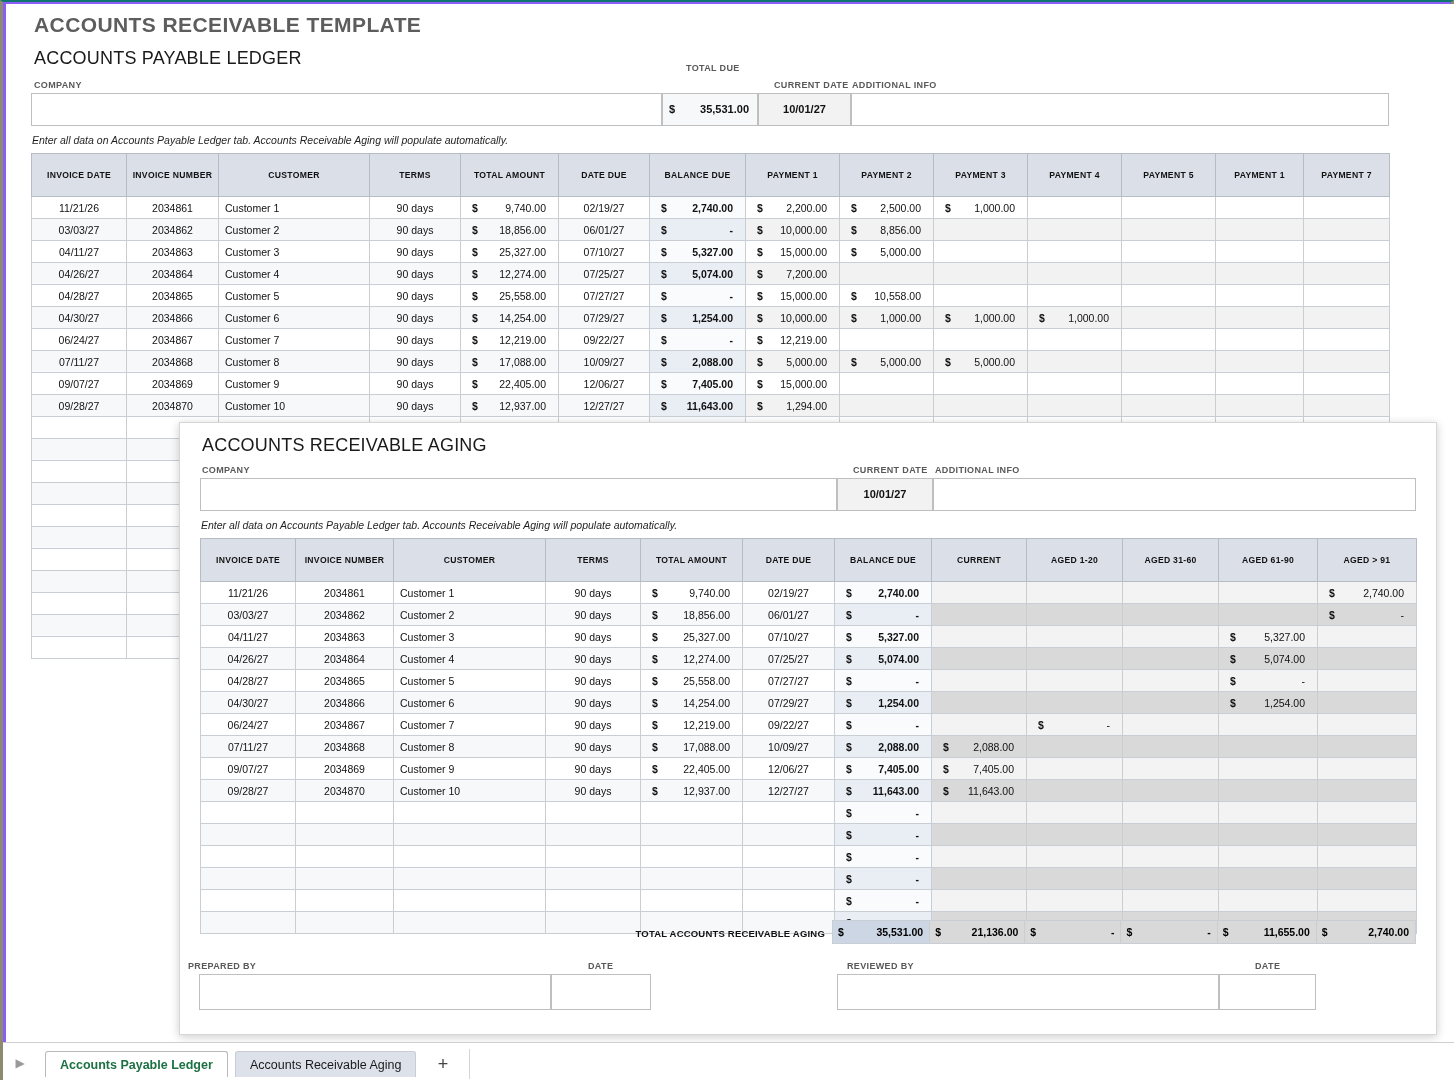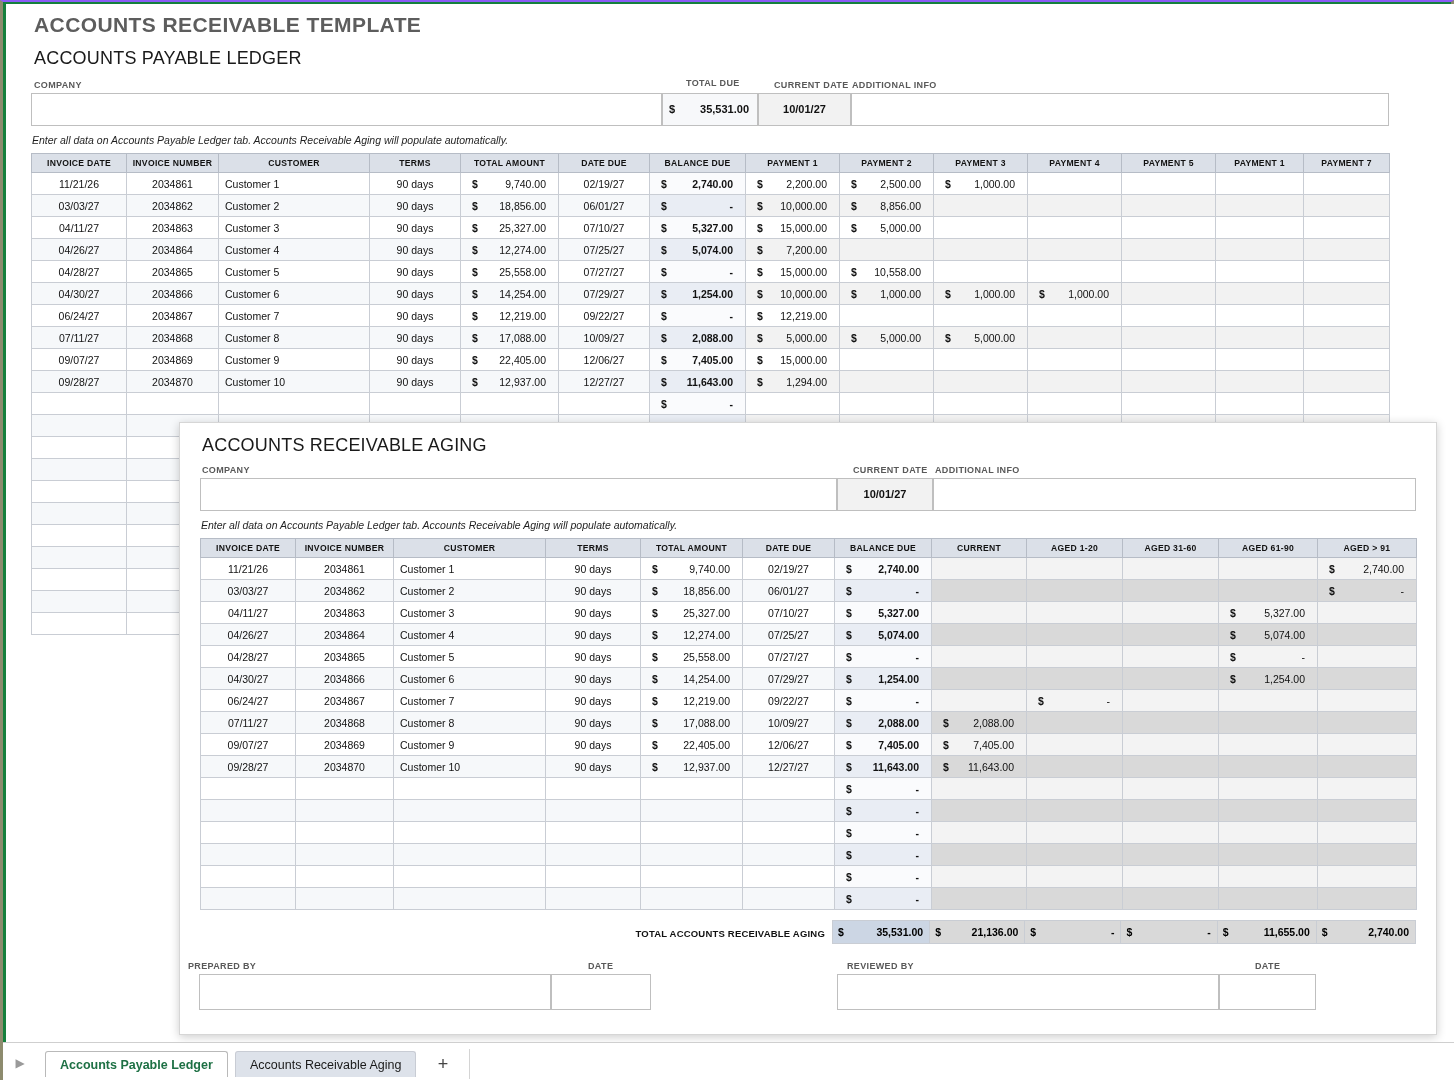--- a/index.html
+++ b/index.html
@@ -12,24 +12,24 @@
     width: 1454px; height: 1080px;
     position: relative;
     overflow: hidden;
   }
 
   
   #window-frame {
     position: absolute;
     left: 0; top: 0;
     width: 1454px; height: 1080px;
-    background: #15803d;
+    background: #8b5cf6;
     border-left: 3px solid #8d8b6e;
     border-right: 3px solid #8d8b6e;
-    border-top: 2px solid #8b5cf6;
+    border-top: 2px solid #0f766e;
   }
   #sheet-surface {
     position: absolute;
     left: 3px; top: 2px;
     width: 1448px; height: 1040px;
     background: #ffffff;
     border: 1px solid #ffffff;
     overflow: hidden;
   }
 
@@ -99,21 +99,21 @@
     color: #111;
   }
   table.grid th {
     background: #dbe0e8;
     border: 1px solid #b6bcc6;
     font-size: 8.6px;
     font-weight: bold;
     letter-spacing: 0.3px;
     color: #111;
     height: 19px;
-    padding: 4px 2px;
+    padding: 16px 2px;
     text-align: center;
     white-space: nowrap;
   }
   table.grid td {
     border: 1px solid #c9cdd4;
     height: 22px;
     padding: 0 6px;
     white-space: nowrap;
     overflow: hidden;
   }
@@ -258,21 +258,21 @@
 </head>
 <body>
 
 <div id="window-frame">
   <div id="sheet-surface">
 
     <div class="doc-title">ACCOUNTS RECEIVABLE TEMPLATE</div>
     <div class="section-title">ACCOUNTS PAYABLE LEDGER</div>
 
     <div class="fld-label" style="left:27px; top:75px;">COMPANY</div>
-    <div class="fld-label" style="left:679px; top:73px;">TOTAL DUE</div>
+    <div class="fld-label" style="left:679px; top:58px;">TOTAL DUE</div>
     <div class="fld-label" style="left:767px; top:75px;">CURRENT DATE</div>
     <div class="fld-label" style="left:845px; top:75px;">ADDITIONAL INFO</div>
 
     <div class="box" style="left:24px; top:88px; width:631px; height:33px;"></div>
     <div class="box shaded" style="left:655px; top:88px; width:96px; height:33px;">
       <div class="box-cur" style="left:6px; top:9px;">$</div>
       <div class="box-val" style="right:8px; top:9px;">35,531.00</div>
     </div>
     <div class="box shaded2" style="left:751px; top:88px; width:93px; height:33px; text-align:center;">
       <div class="box-val" style="left:0; right:0; top:9px; text-align:center;">10/01/27</div>

